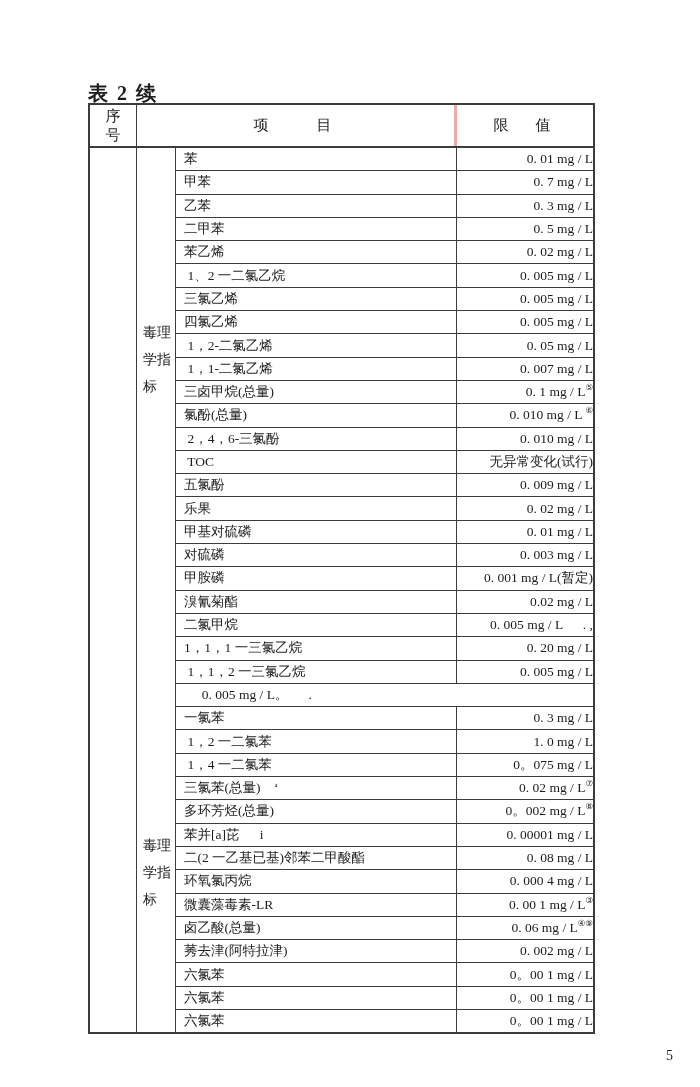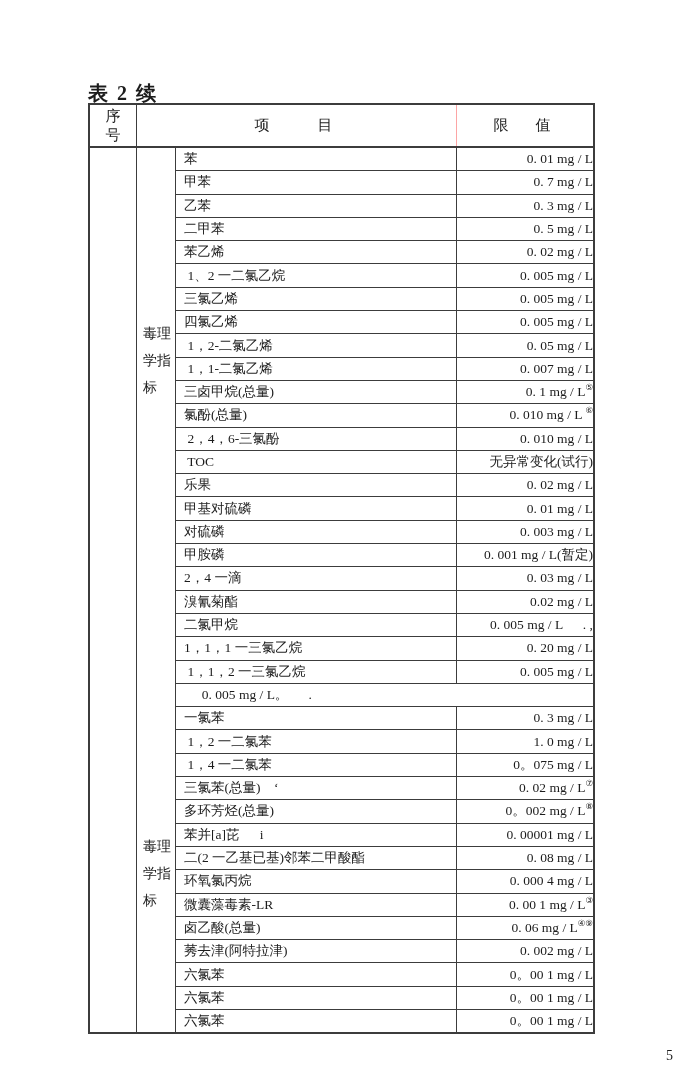--- a/index.html
+++ b/index.html
@@ -32,21 +32,21 @@
     display:flex;align-items:center;justify-content:center;
     font-size:15px;letter-spacing:6px;
     box-sizing:border-box;
   }
   .th-seq{
     flex:0 0 47px;
     border-right:1px solid #3c3c3c;
     flex-direction:column;justify-content:center;
     letter-spacing:0;line-height:19px;
   }
-  .th-item{flex:1 1 auto;border-right:1px solid #fca5a5;}
+  .th-item{flex:1 1 auto;border-right:3px solid #fca5a5;}
   .th-limit{flex:0 0 136px;font-family:Liberation Mono, monospace;}
   .tbody{
     flex:1 1 auto;
     display:flex;flex-direction:row;
     box-sizing:border-box;
   }
   .col-seq{
     flex:0 0 47px;
     border-right:1px solid #3c3c3c;
     box-sizing:border-box;
@@ -57,20 +57,21 @@
     box-sizing:border-box;
     position:relative;
     font-size:14px;
   }
   .cat-block{
     position:absolute;left:0;width:100%;
     transform:translateY(-50%);
     text-align:left;padding-left:6px;
     line-height:27px;box-sizing:border-box;
     white-space:pre-line;
+    font-family:Liberation Mono, monospace;
   }
   .cat-block.first{top:24%;}
   .cat-block.second{top:82%;}
   .col-rows{
     flex:1 1 auto;
     display:flex;flex-direction:column;
   }
   .row{
     flex:1 1 auto;
     display:flex;flex-direction:row;
@@ -184,38 +185,38 @@
         </div>
         <div class="row">
           <div class="cell-item"> 2，4，6-三氯酚</div>
           <div class="cell-limit"><span>0. 010 mg / L</span></div>
         </div>
         <div class="row">
           <div class="cell-item"> TOC</div>
           <div class="cell-limit"><span>无异常变化(试行)</span></div>
         </div>
         <div class="row">
+          <div class="cell-item">五氯酚</div>
+          <div class="cell-limit"><span>0. 009 mg / L</span></div>
+        </div>
+        <div class="row">
           <div class="cell-item">乐果</div>
           <div class="cell-limit"><span>0. 02 mg / L</span></div>
         </div>
         <div class="row">
           <div class="cell-item">甲基对硫磷</div>
           <div class="cell-limit"><span>0. 01 mg / L</span></div>
         </div>
         <div class="row">
           <div class="cell-item">对硫磷</div>
           <div class="cell-limit"><span>0. 003 mg / L</span></div>
         </div>
         <div class="row">
           <div class="cell-item">甲胺磷</div>
           <div class="cell-limit"><span>0. 001 mg / L(暂定)</span></div>
-        </div>
-        <div class="row">
-          <div class="cell-item">2，4 一滴</div>
-          <div class="cell-limit"><span>0. 03 mg / L</span></div>
         </div>
         <div class="row">
           <div class="cell-item">溴氰菊酯</div>
           <div class="cell-limit"><span>0.02 mg / L</span></div>
         </div>
         <div class="row">
           <div class="cell-item">二氯甲烷</div>
           <div class="cell-limit"><span>0. 005 mg / L      . ,</span></div>
         </div>
         <div class="row">

